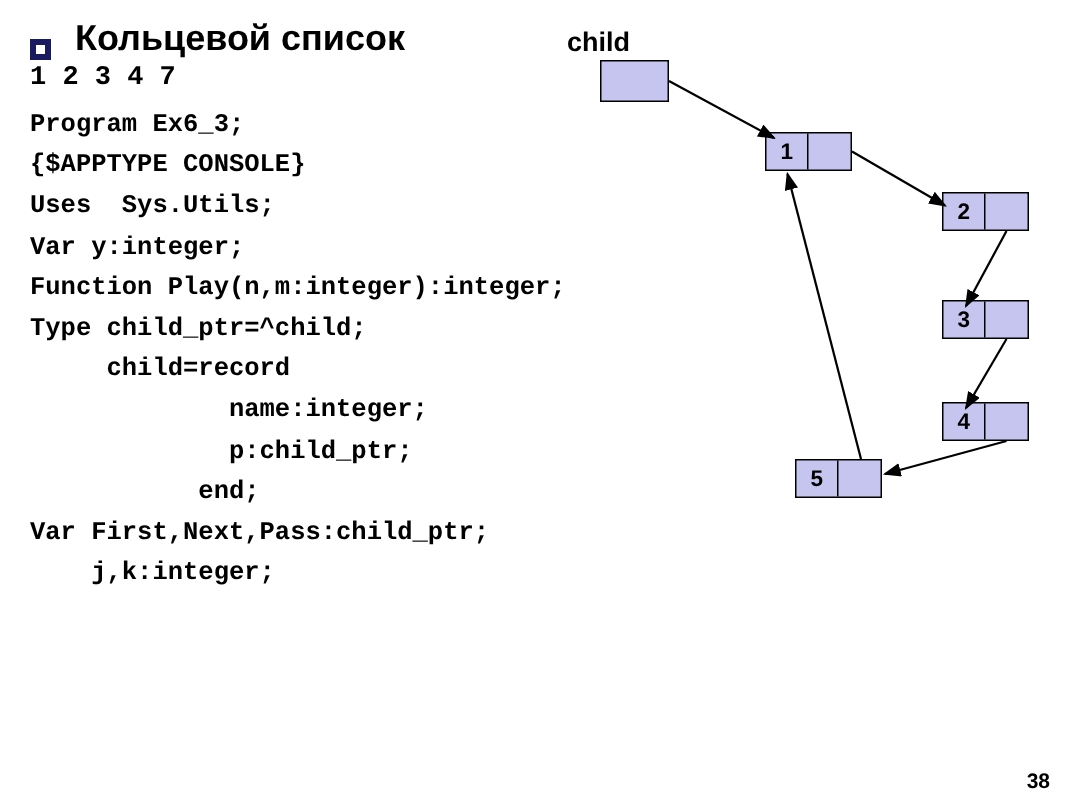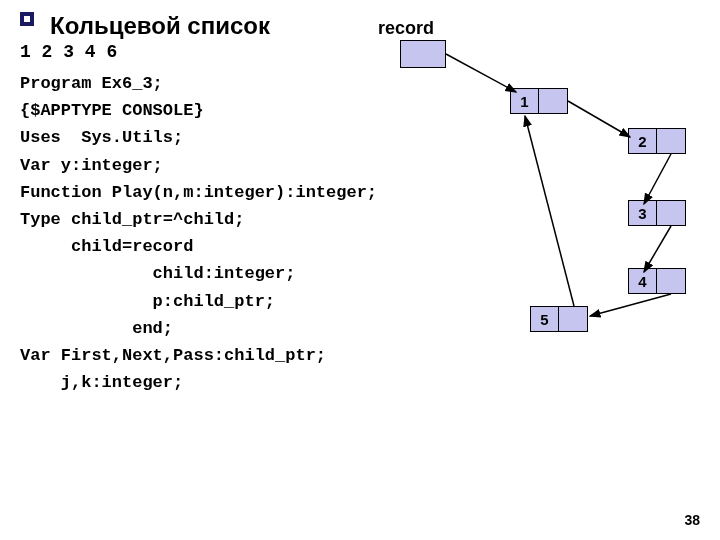--- a/index.html
+++ b/index.html
@@ -6,21 +6,21 @@
   body {
     width: 720px;
     height: 540px;
     background: #fff;
     font-family: Arial, sans-serif;
     position: relative;
     padding: 12px 20px;
   }
   .title-row {
     display: flex;
-    align-items: flex-start;
+    align-items: flex-end;
     gap: 10px;
   }
   .bullet {
     width: 14px;
     height: 14px;
     background: #1a1a60;
     position: relative;
     margin-right: 6px;
   }
   .bullet::after {
@@ -107,36 +107,36 @@
     font-weight: bold;
   }
 </style>
 </head>
 <body>
 
 <div class="title-row">
   <span class="bullet"></span>
   <span class="title">Кольцевой список</span>
 </div>
-<div class="seq">1 2 3 4 6</div>
+<div class="seq">1 2 3 4 7</div>
 
 <div class="code" id="code-block">Program Ex6_3;
 {$APPTYPE CONSOLE}
 Uses  Sys.Utils;
 Var y:integer;
 Function Play(n,m:integer):integer;
 Type child_ptr=^child;
      child=record
-             child:integer;
+             name:integer;
              p:child_ptr;
            end;
 Var First,Next,Pass:child_ptr;
     j,k:integer;</div>
 
-<div class="first-label">record</div>
+<div class="first-label">child</div>
 <div class="box first-box"></div>
 
 <div id="nodes-container">
     <div class="box node" style="left: 510px; top: 88px;">
       <div class="num cell">1</div>
       <div class="ptr"></div>
     </div>
     <div class="box node" style="left: 628px; top: 128px;">
       <div class="num cell">2</div>
       <div class="ptr"></div>

